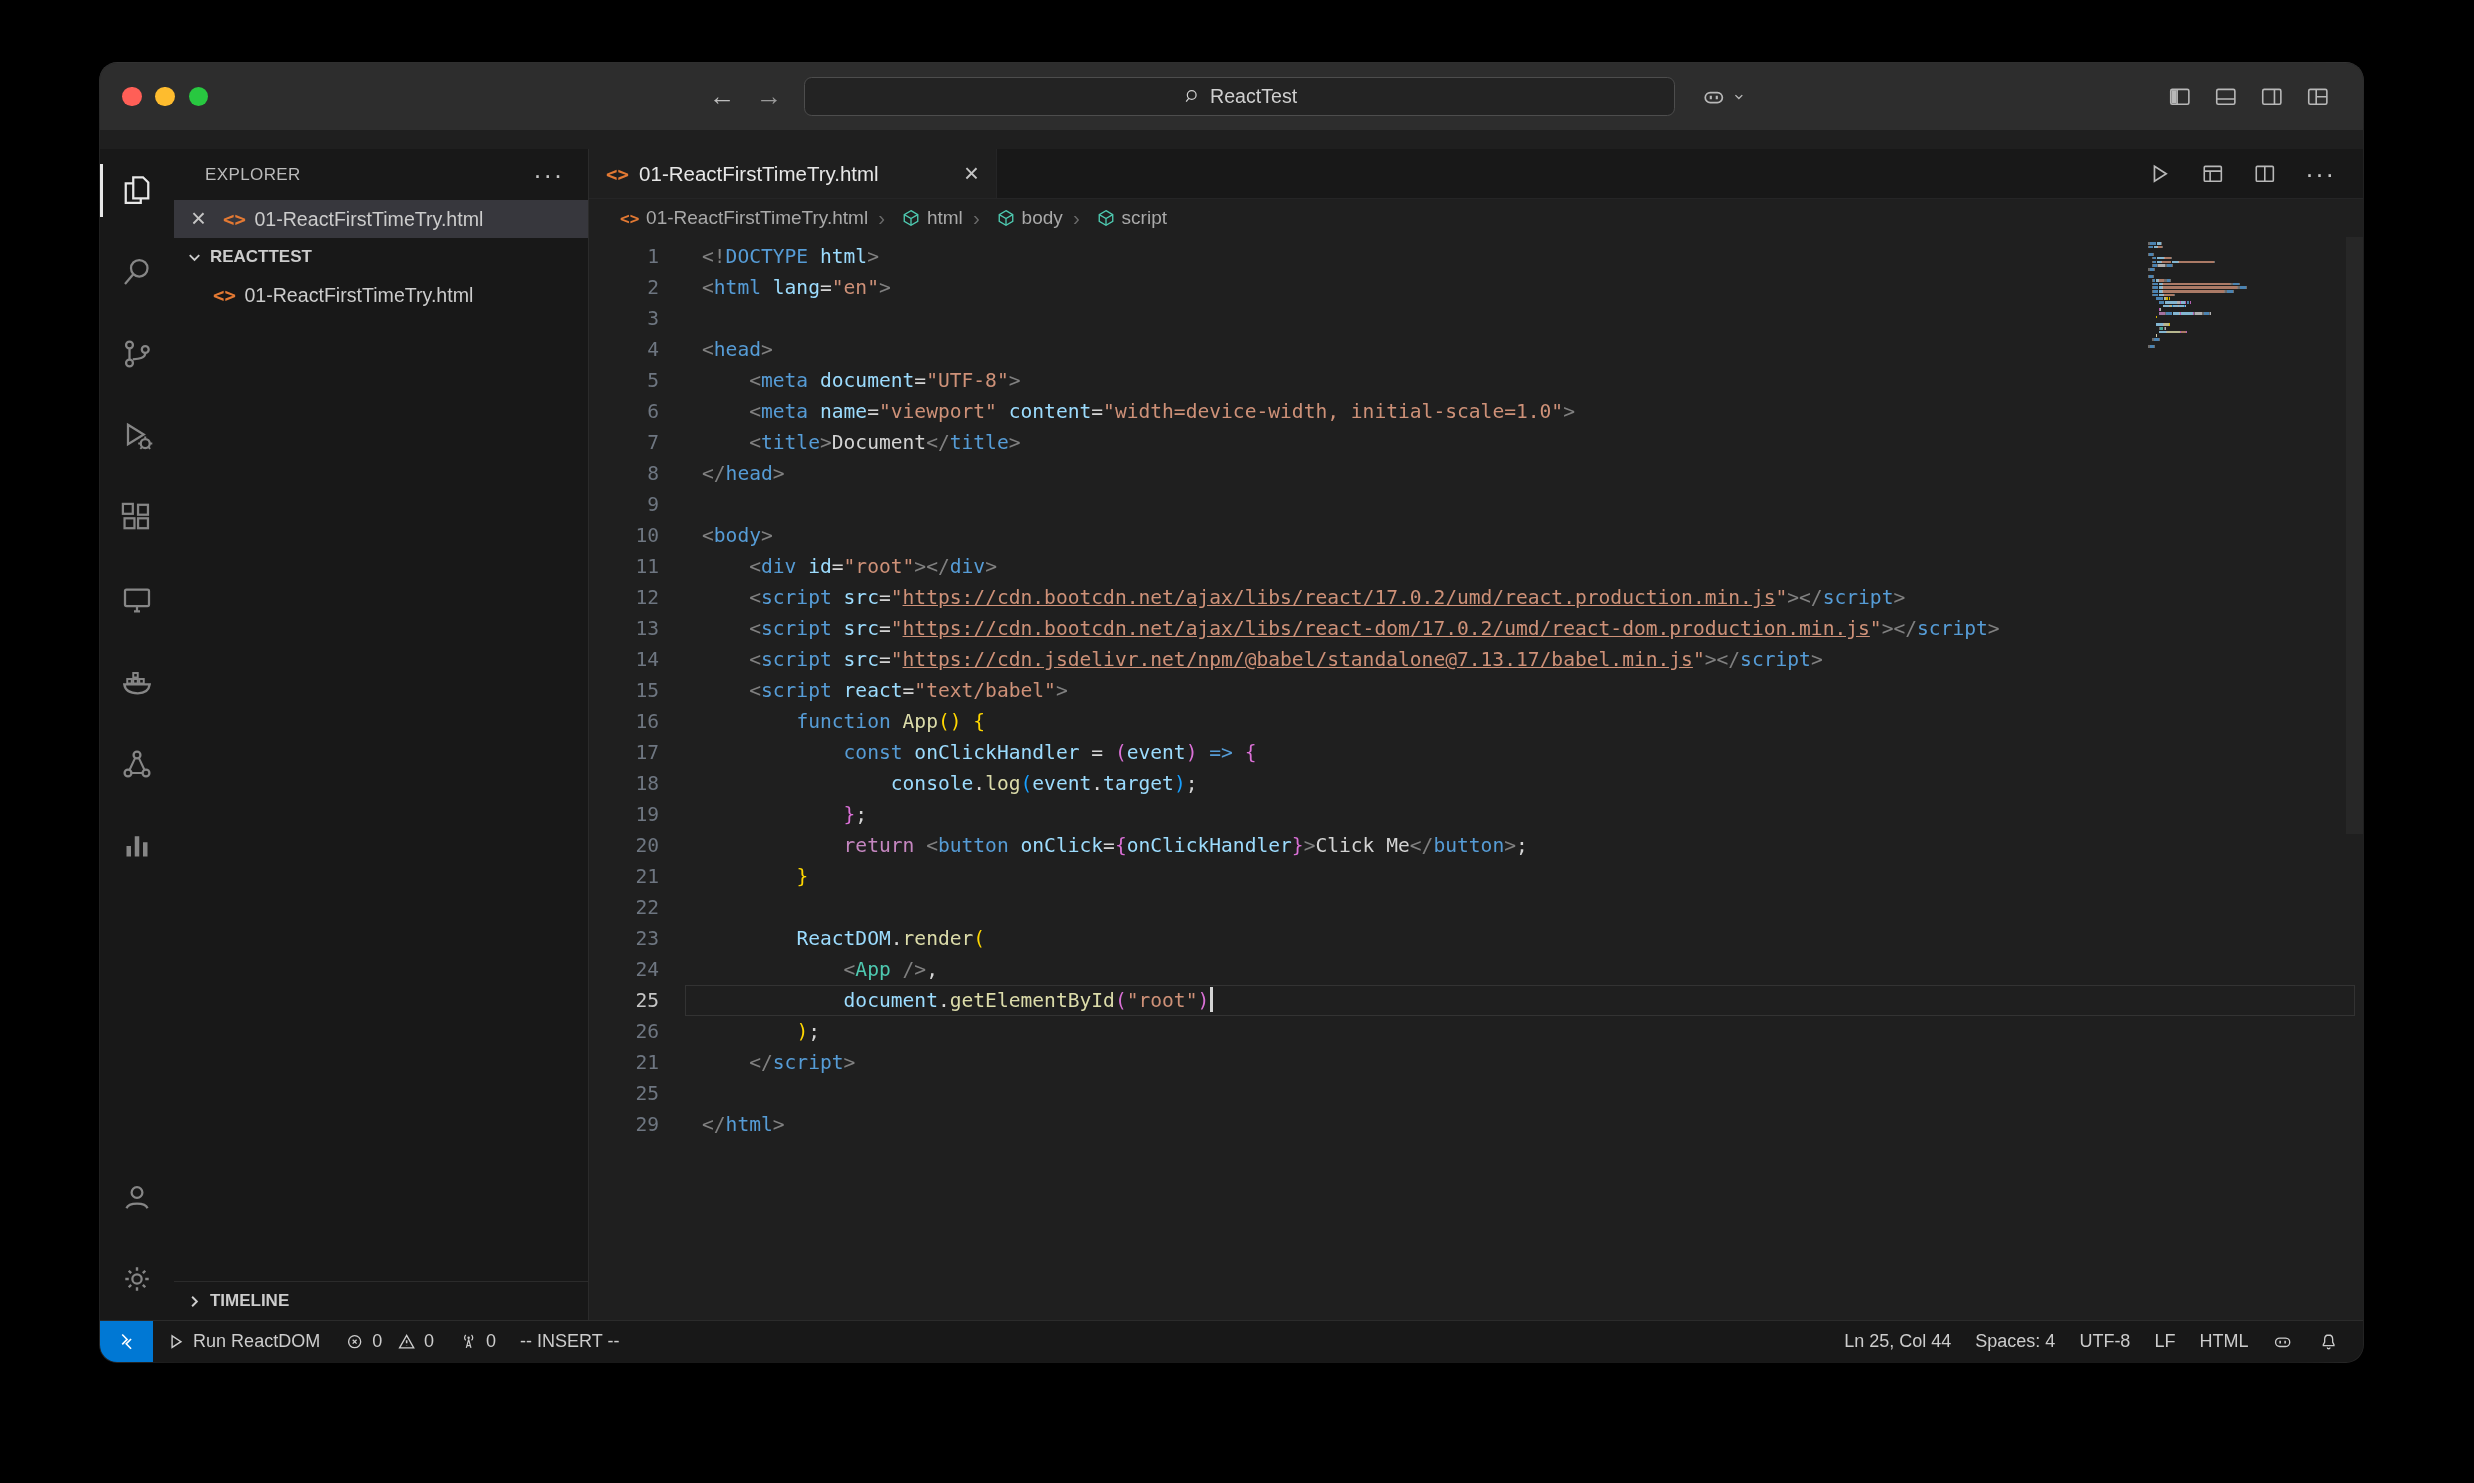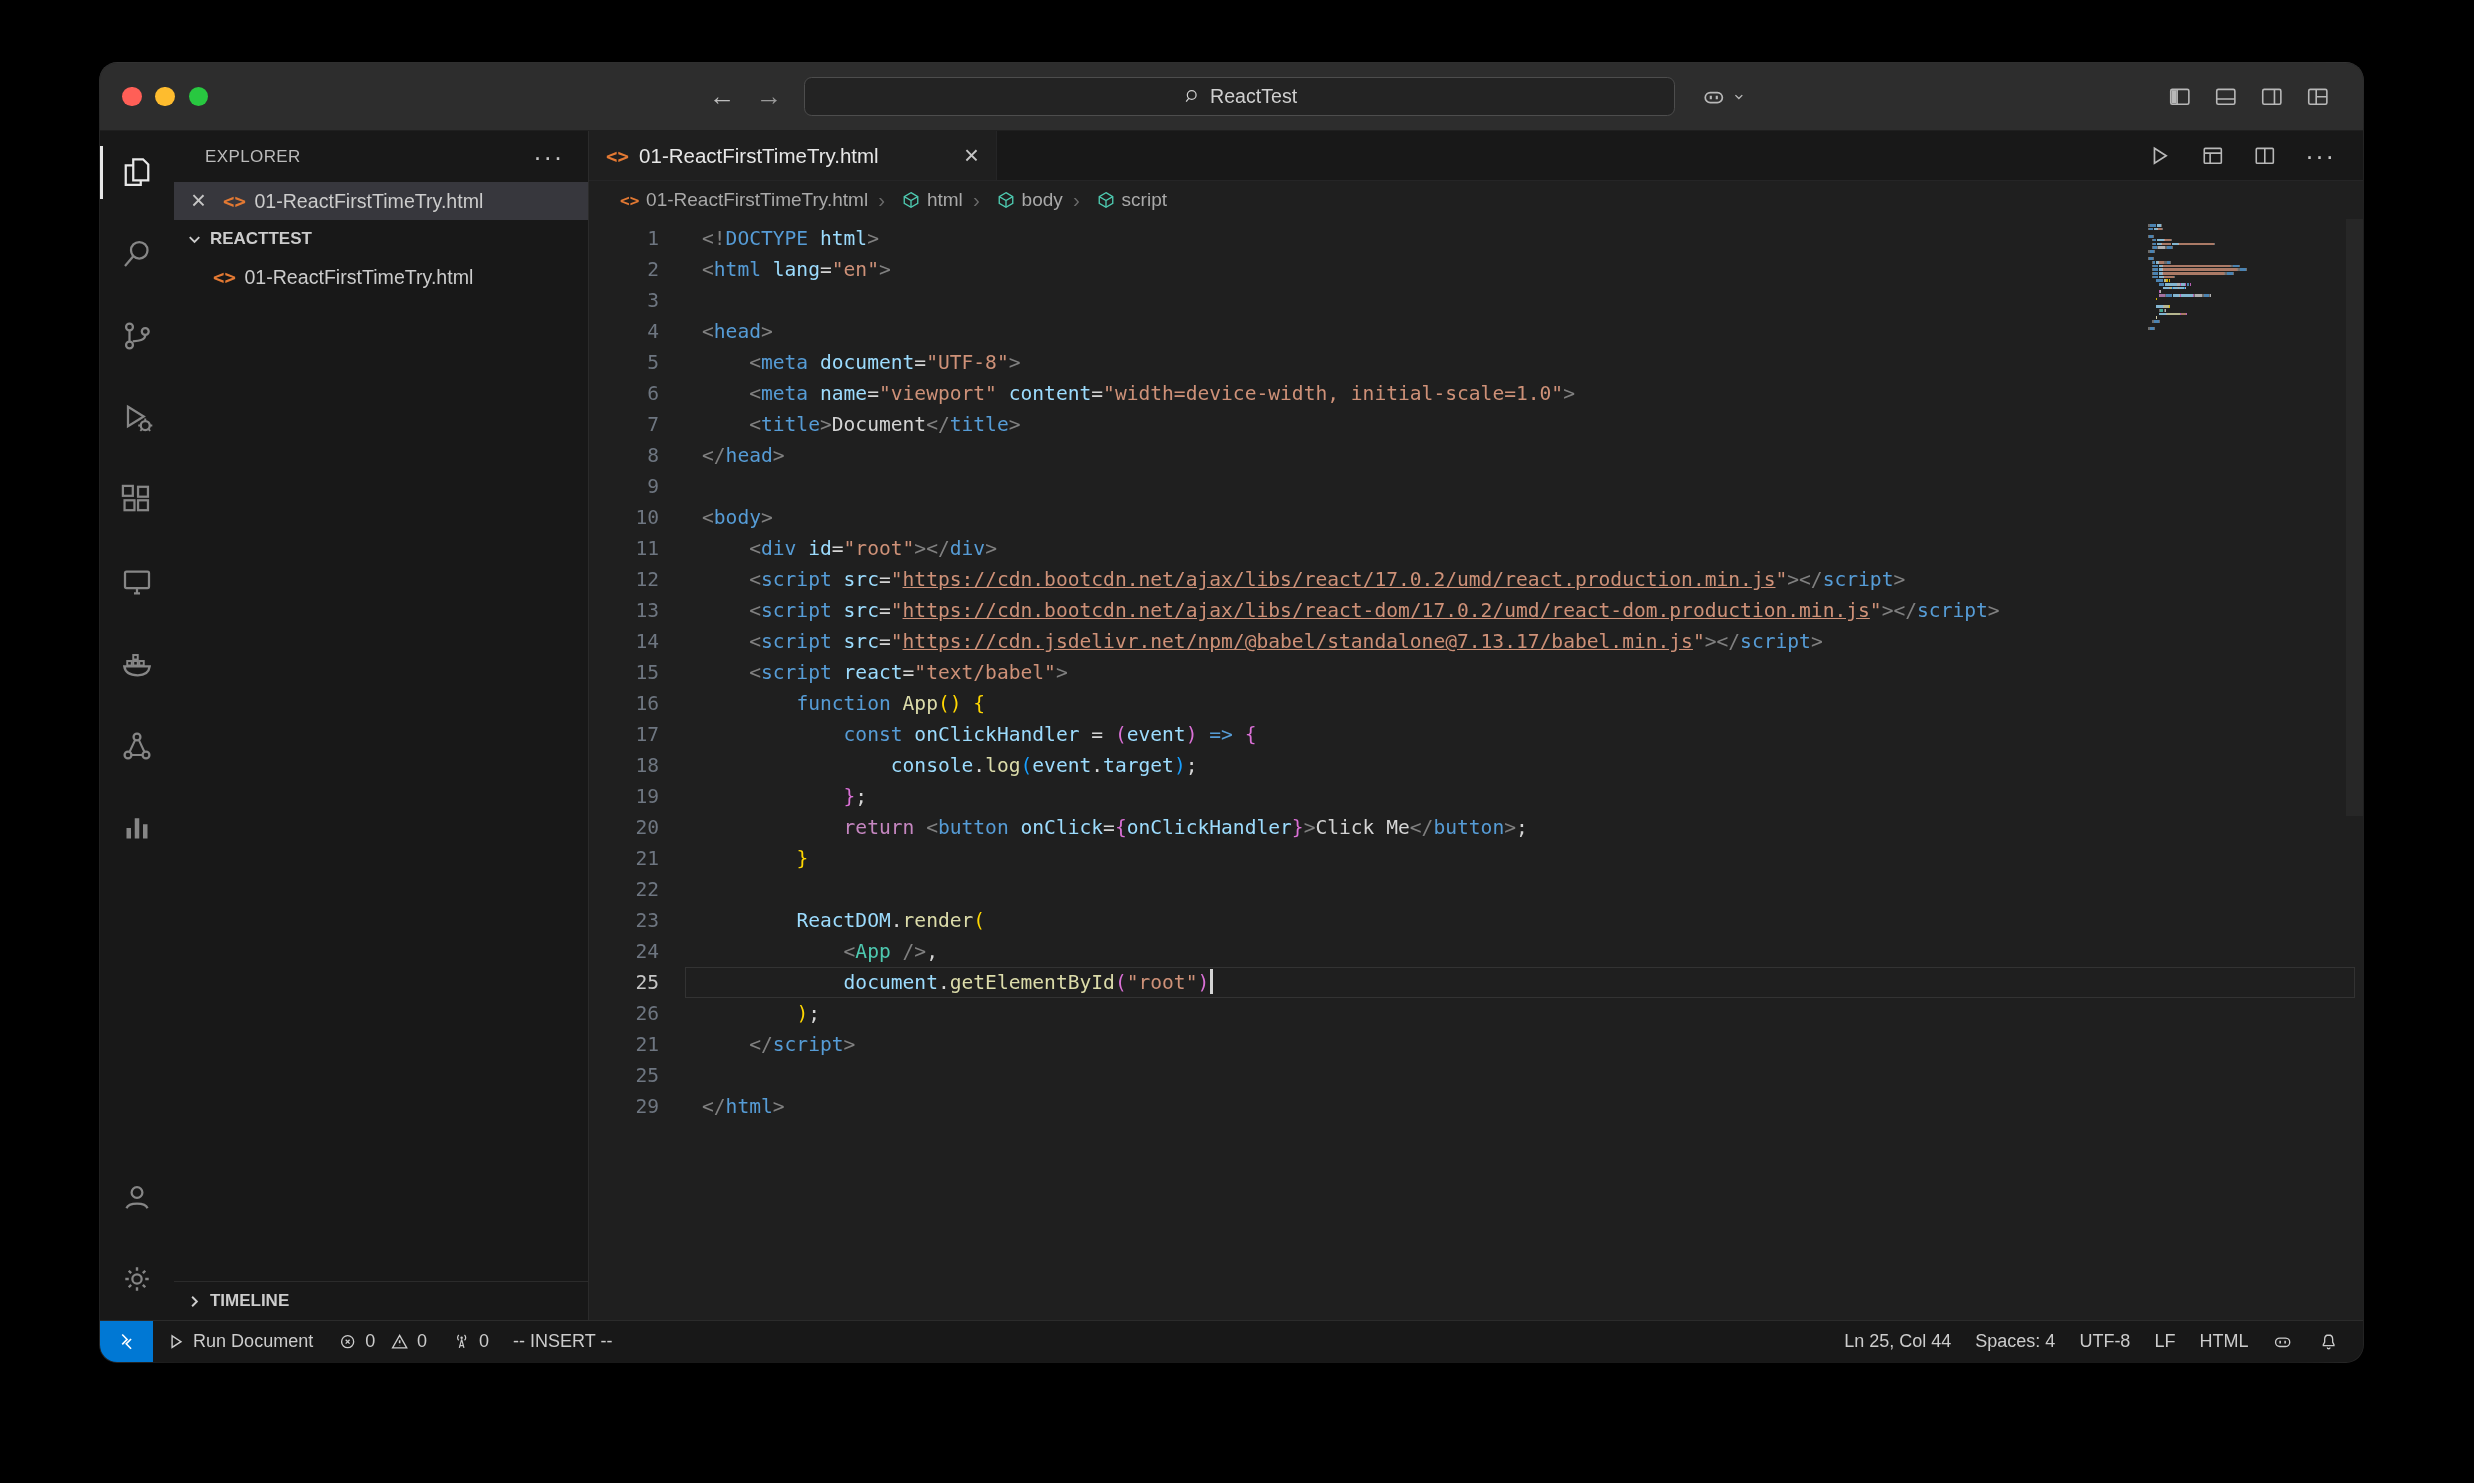--- a/index.html
+++ b/index.html
@@ -14,21 +14,21 @@
   .tl.red{background:#ff5f57}.tl.yellow{background:#febc2e}.tl.green{background:#28c840}
   .sp1{flex:632}.sp2{flex:546}
   .navarrow{font-size:26.5px;line-height:1;padding:0 10.2px;color:#bdbdbd}
   .navarrow.fwd{color:#9a9a9a}
   .cmdcenter{width:869px;height:37px;background:#232323;border:0.9px solid #4d4d4d;border-radius:7.7px;
     display:flex;align-items:center;justify-content:center;gap:8.5px;color:#cfcfcf;font-size:19.6px;margin-left:12px;}
   .tbicon{display:flex;align-items:center;justify-content:center;color:#b8b8b8;padding:0 10.2px;}
   .tbicon svg{width:25.6px;height:25.6px}
   .copilot-group{display:flex;align-items:center;gap:5.1px;margin-left:25.6px;color:#b8b8b8}
   
-  .main{flex:1;display:flex;min-height:0;}
+  .main{flex:1;display:flex;min-height:0;margin-top:18px;}
   .activitybar{width:74px;background:#181818;display:flex;flex-direction:column;align-items:center;flex:none;}
   .ab-item{width:74px;height:82px;display:flex;align-items:center;justify-content:center;color:#868686;position:relative;}
   .ab-item svg{width:36px;height:36px}
   .ab-item.active{color:#e7e7e7}
   .ab-item.active::before{content:"";position:absolute;left:0;top:14.5px;bottom:14.5px;width:2.6px;background:#e7e7e7;}
   .ab-spacer{flex:1}
   
   .sidebar{width:414px;background:#181818;border-right:0.9px solid #2b2b2b;display:flex;flex-direction:column;
     color:#cccccc;flex:none;}
   .sb-header{height:51px;display:flex;align-items:center;justify-content:space-between;padding:0 24px 0 31px;
@@ -389,21 +389,21 @@
     <div class="sb-item sb-remote">
       <svg viewBox="0 0 24 24">
         <path d="M7 4l5.5 5.5L7 15" fill="none" stroke="#fff" stroke-width="1.8"></path>
         <path d="M17 9l-5.5 5.5L17 20" fill="none" stroke="#fff" stroke-width="1.8"></path>
       </svg>
     </div>
     <div class="sb-item">
       <svg viewBox="0 0 24 24">
         <path d="M8 5.5 18 12 8 18.5z" fill="none" stroke="currentColor" stroke-width="1.6"></path>
       </svg>
-      <span>Run Document</span>
+      <span>Run ReactDOM</span>
     </div>
     <div class="sb-item">
       <svg viewBox="0 0 24 24">
         <circle cx="12" cy="12" r="6.8" fill="none" stroke="currentColor" stroke-width="1.5"></circle>
         <path d="M9.8 9.8l4.4 4.4M14.2 9.8l-4.4 4.4" stroke="currentColor" stroke-width="1.5" fill="none"></path>
       </svg>
       <span>0</span>
       <svg viewBox="0 0 24 24" style="margin-left:6.8px">
         <path d="M12 5 20 19H4z" fill="none" stroke="currentColor" stroke-width="1.5"></path>
         <path d="M12 10.3v3.6M12 16.3v.4" stroke="currentColor" stroke-width="1.8" fill="none"></path>

